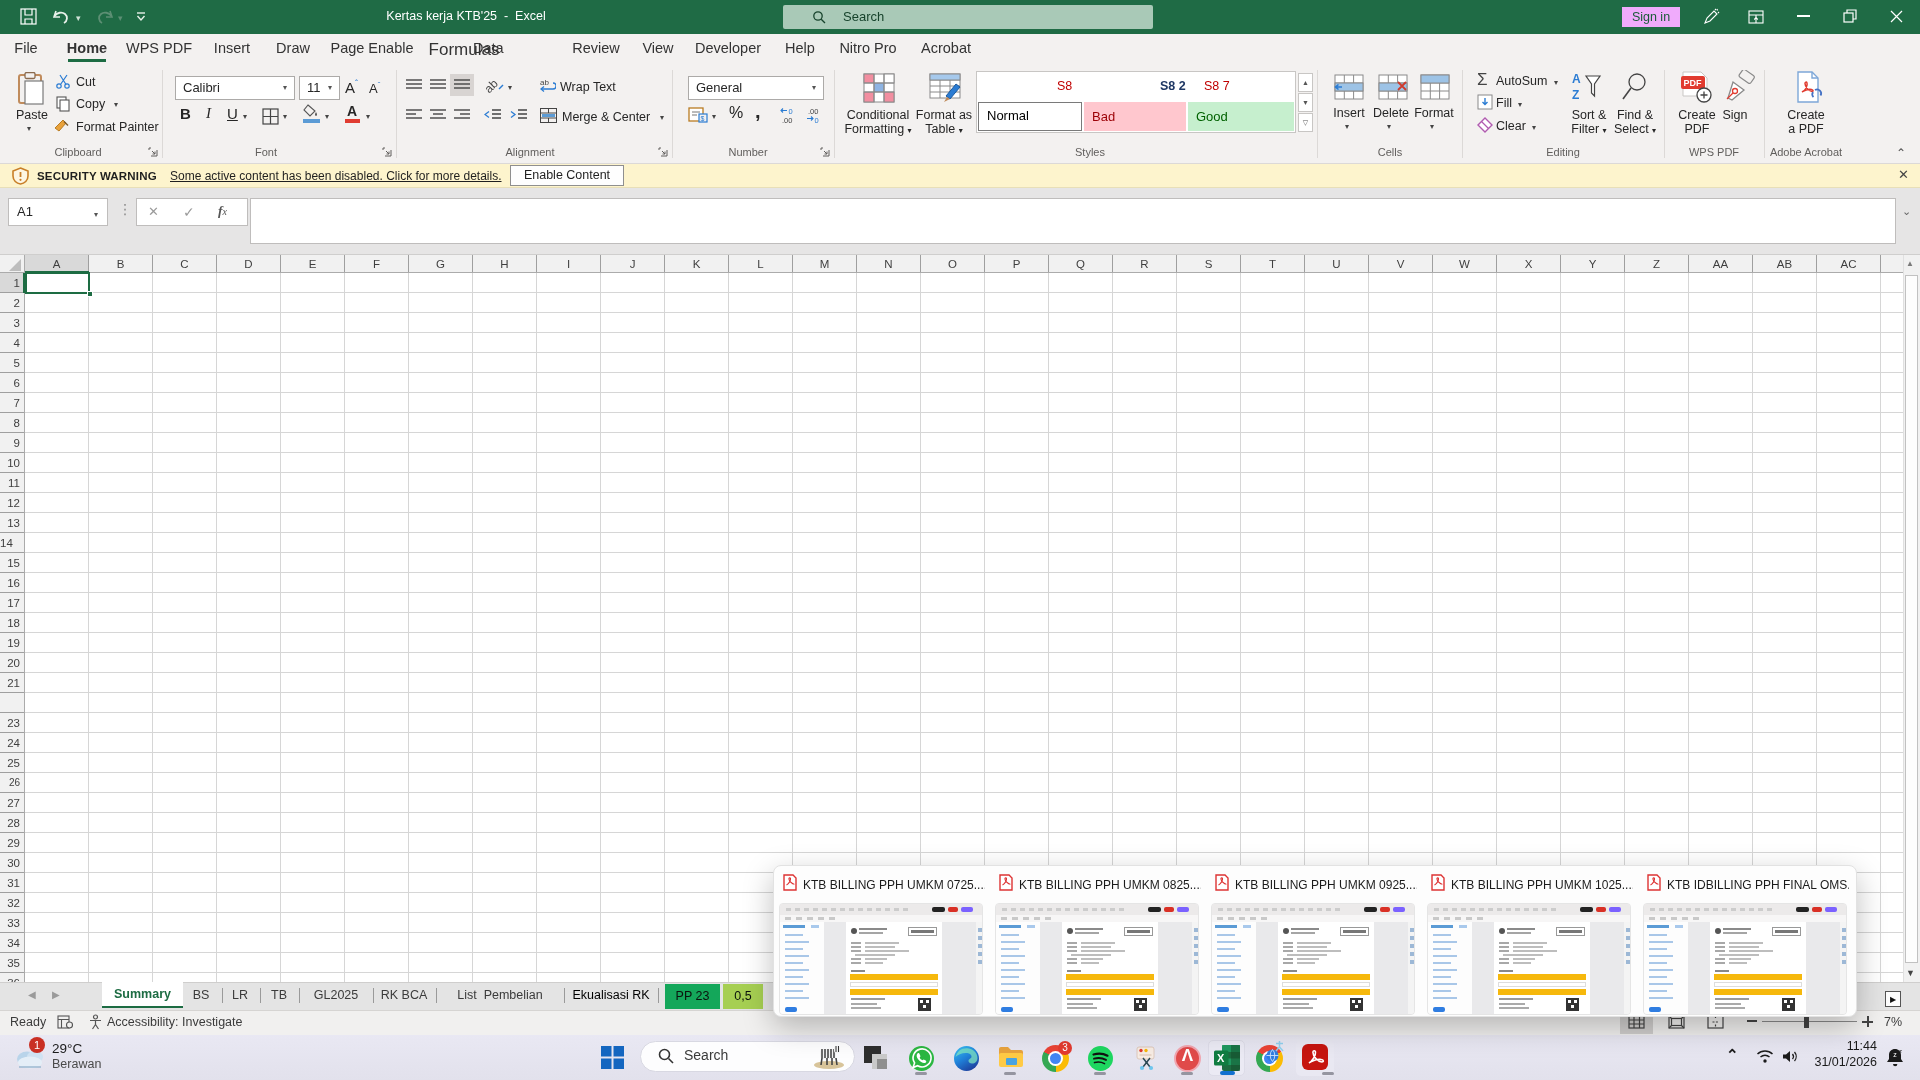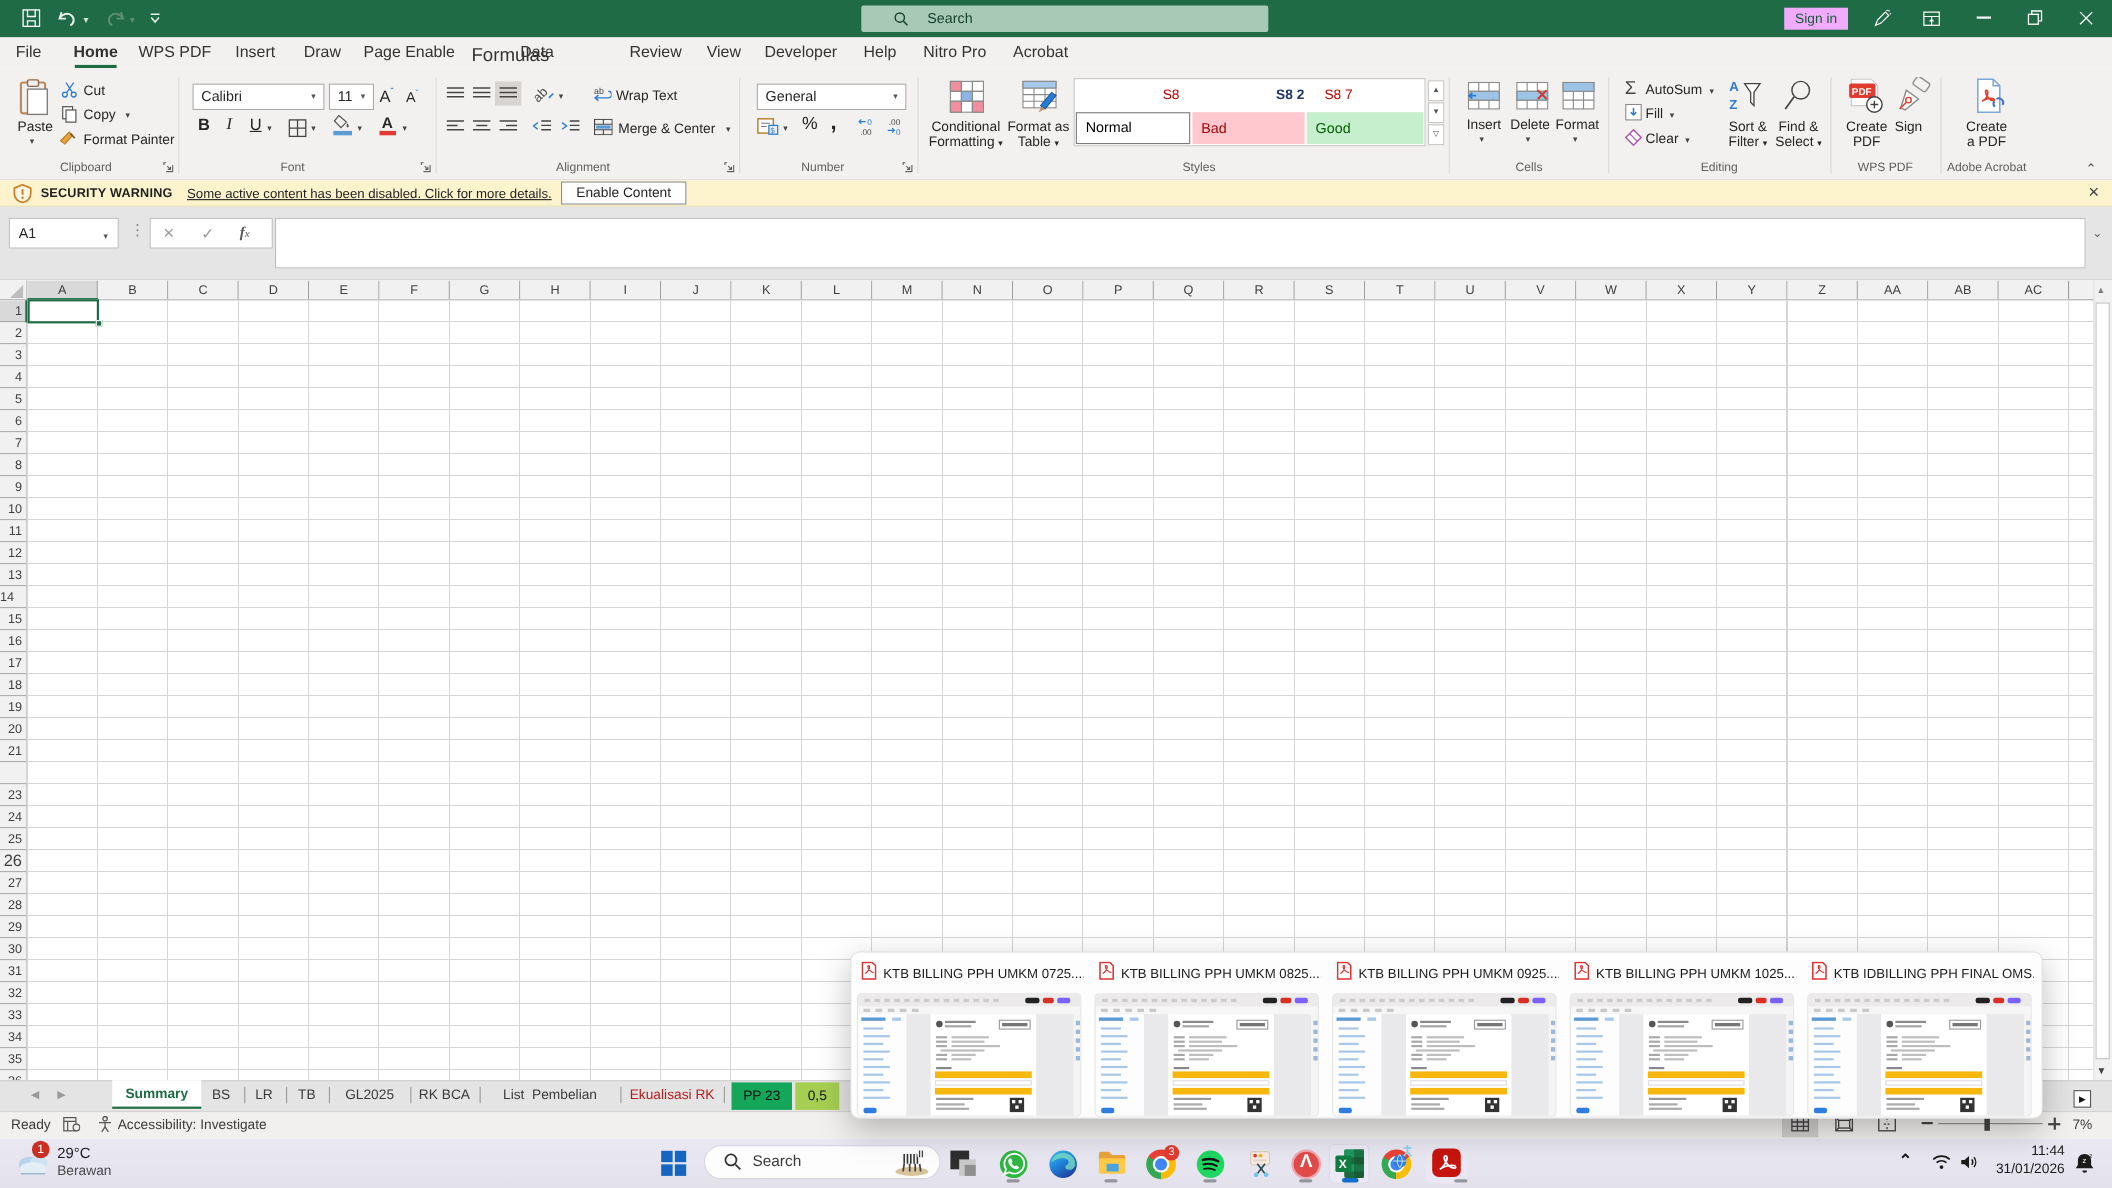--- a/index.html
+++ b/index.html
@@ -23,20 +23,21 @@
       <path d="M16 3 L18 9 L12 9" fill="none" stroke="#5d8f74" stroke-width="1.6"></path>
       <path d="M17.5 8 C15 4.5 10 3.5 7 6 C4 8.5 4.5 13 8 15" fill="none" stroke="#5d8f74" stroke-width="1.8"></path>
     </svg>
 <div class="ab" style="left:118px;top:13px;width:8px;height:8px;color:#5d8f74;font-size:9px">▾</div>
 <svg class="ab" style="left:135px;top:11px" width="12" height="12" viewBox="0 0 12 12">
       <g stroke="#e8f1ea" stroke-width="1.4" fill="none">
         <path d="M2 2h8"></path>
         <path d="M2.5 5l3.5 4 3.5-4"></path>
       </g>
     </svg>
+<div class="ab" style="left:0;top:0;width:932px;height:33px;text-align:center;line-height:33px;color:#fff;font-size:12.5px">Kertas kerja KTB'25&nbsp;&nbsp;-&nbsp;&nbsp;Excel</div>
 <div class="ab" style="left:783px;top:5px;width:370px;height:24px;background:#a9c9b7;border-radius:2px"></div>
 <svg class="ab" style="left:812px;top:10px" width="14" height="14" viewBox="0 0 14 14">
       <circle cx="6" cy="6" r="4.2" fill="none" stroke="#17432c" stroke-width="1.3"></circle>
       <path d="M9.2 9.2 L13 13" stroke="#17432c" stroke-width="1.3"></path>
     </svg>
 <div class="ab" style="left:843px;top:9px;color:#17432c;font-size:13px">Search</div>
 <div class="ab" style="left:1622px;top:7px;width:58px;height:20px;background:#f0abfc;color:#1a5c38;font-size:12.5px;text-align:center;line-height:20px">Sign in</div>
 <svg class="ab" style="left:1702px;top:8px" width="18" height="18" viewBox="0 0 18 18">
       <g stroke="#fff" stroke-width="1.1" fill="none">
         <path d="M3 15 L5 10 L12 3 L15 6 L8 13 Z"></path>
@@ -458,21 +459,21 @@
 <div style="position:absolute;left:0;top:300px;width:24px;height:20px;background:#f1f1f1;border-bottom:1px solid #9f9f9f;color:#3f3f3f;font-size:11.5px;text-align:right;line-height:20px;padding-right:4px">16</div>
 <div style="position:absolute;left:0;top:320px;width:24px;height:20px;background:#f1f1f1;border-bottom:1px solid #9f9f9f;color:#3f3f3f;font-size:11.5px;text-align:right;line-height:20px;padding-right:4px">17</div>
 <div style="position:absolute;left:0;top:340px;width:24px;height:20px;background:#f1f1f1;border-bottom:1px solid #9f9f9f;color:#3f3f3f;font-size:11.5px;text-align:right;line-height:20px;padding-right:4px">18</div>
 <div style="position:absolute;left:0;top:360px;width:24px;height:20px;background:#f1f1f1;border-bottom:1px solid #9f9f9f;color:#3f3f3f;font-size:11.5px;text-align:right;line-height:20px;padding-right:4px">19</div>
 <div style="position:absolute;left:0;top:380px;width:24px;height:20px;background:#f1f1f1;border-bottom:1px solid #9f9f9f;color:#3f3f3f;font-size:11.5px;text-align:right;line-height:20px;padding-right:4px">20</div>
 <div style="position:absolute;left:0;top:400px;width:24px;height:20px;background:#f1f1f1;border-bottom:1px solid #9f9f9f;color:#3f3f3f;font-size:11.5px;text-align:right;line-height:20px;padding-right:4px">21</div>
 <div style="position:absolute;left:0;top:420px;width:44px;height:20px;background:#f1f1f1;border-bottom:1px solid #9f9f9f;color:#3f3f3f;font-size:11.5px;text-align:right;line-height:20px;padding-right:4px">22</div>
 <div style="position:absolute;left:0;top:440px;width:24px;height:20px;background:#f1f1f1;border-bottom:1px solid #9f9f9f;color:#3f3f3f;font-size:11.5px;text-align:right;line-height:20px;padding-right:4px">23</div>
 <div style="position:absolute;left:0;top:460px;width:24px;height:20px;background:#f1f1f1;border-bottom:1px solid #9f9f9f;color:#3f3f3f;font-size:11.5px;text-align:right;line-height:20px;padding-right:4px">24</div>
 <div style="position:absolute;left:0;top:480px;width:24px;height:20px;background:#f1f1f1;border-bottom:1px solid #9f9f9f;color:#3f3f3f;font-size:11.5px;text-align:right;line-height:20px;padding-right:4px">25</div>
-<div style="position:absolute;left:0;top:500px;width:24px;height:20px;background:#f1f1f1;border-bottom:1px solid #9f9f9f;color:#3f3f3f;font-size:15px;text-align:right;line-height:20px;padding-right:4px">26</div>
+<div style="position:absolute;left:0;top:500px;width:24px;height:20px;background:#f1f1f1;border-bottom:1px solid #9f9f9f;color:#3f3f3f;font-size:10px;text-align:right;line-height:20px;padding-right:4px">26</div>
 <div style="position:absolute;left:0;top:520px;width:24px;height:20px;background:#f1f1f1;border-bottom:1px solid #9f9f9f;color:#3f3f3f;font-size:11.5px;text-align:right;line-height:20px;padding-right:4px">27</div>
 <div style="position:absolute;left:0;top:540px;width:24px;height:20px;background:#f1f1f1;border-bottom:1px solid #9f9f9f;color:#3f3f3f;font-size:11.5px;text-align:right;line-height:20px;padding-right:4px">28</div>
 <div style="position:absolute;left:0;top:560px;width:24px;height:20px;background:#f1f1f1;border-bottom:1px solid #9f9f9f;color:#3f3f3f;font-size:11.5px;text-align:right;line-height:20px;padding-right:4px">29</div>
 <div style="position:absolute;left:0;top:580px;width:24px;height:20px;background:#f1f1f1;border-bottom:1px solid #9f9f9f;color:#3f3f3f;font-size:11.5px;text-align:right;line-height:20px;padding-right:4px">30</div>
 <div style="position:absolute;left:0;top:600px;width:24px;height:20px;background:#f1f1f1;border-bottom:1px solid #9f9f9f;color:#3f3f3f;font-size:11.5px;text-align:right;line-height:20px;padding-right:4px">31</div>
 <div style="position:absolute;left:0;top:620px;width:24px;height:20px;background:#f1f1f1;border-bottom:1px solid #9f9f9f;color:#3f3f3f;font-size:11.5px;text-align:right;line-height:20px;padding-right:4px">32</div>
 <div style="position:absolute;left:0;top:640px;width:24px;height:20px;background:#f1f1f1;border-bottom:1px solid #9f9f9f;color:#3f3f3f;font-size:11.5px;text-align:right;line-height:20px;padding-right:4px">33</div>
 <div style="position:absolute;left:0;top:660px;width:24px;height:20px;background:#f1f1f1;border-bottom:1px solid #9f9f9f;color:#3f3f3f;font-size:11.5px;text-align:right;line-height:20px;padding-right:4px">34</div>
 <div style="position:absolute;left:0;top:680px;width:24px;height:20px;background:#f1f1f1;border-bottom:1px solid #9f9f9f;color:#3f3f3f;font-size:11.5px;text-align:right;line-height:20px;padding-right:4px">35</div>
 <div style="position:absolute;left:0;top:700px;width:24px;height:20px;background:#f1f1f1;border-bottom:1px solid #9f9f9f;color:#3f3f3f;font-size:11.5px;text-align:right;line-height:20px;padding-right:4px">36</div>
@@ -489,21 +490,21 @@
 <div class="ab" style="left:0;top:982px;width:1920px;height:28px;background:#e4e4e4;border-top:1px solid #cfcecd"></div>
 <div class="ab" style="left:28px;top:989px;color:#9a9a9a;font-size:10px">◀</div>
 <div class="ab" style="left:52px;top:989px;color:#9a9a9a;font-size:10px">▶</div>
 <div class="ab" style="left:102px;top:982px;width:81px;height:26px;background:#fff;border-bottom:2px solid #1d6c43;color:#1d6c43;font-weight:bold;font-size:12.5px;text-align:center;line-height:25px">Summary</div>
 <div class="ab" style="left:141px;top:988px;width:120px;text-align:center;color:#3b3b3b;font-size:12.5px">BS</div>
 <div class="ab" style="left:180px;top:988px;width:120px;text-align:center;color:#3b3b3b;font-size:12.5px">LR</div>
 <div class="ab" style="left:219px;top:988px;width:120px;text-align:center;color:#3b3b3b;font-size:12.5px">TB</div>
 <div class="ab" style="left:276px;top:988px;width:120px;text-align:center;color:#3b3b3b;font-size:12.5px">GL2025</div>
 <div class="ab" style="left:344px;top:988px;width:120px;text-align:center;color:#3b3b3b;font-size:12.5px">RK BCA</div>
 <div class="ab" style="left:440px;top:988px;width:120px;text-align:center;color:#3b3b3b;font-size:12.5px">List&nbsp; Pembelian</div>
-<div class="ab" style="left:551px;top:988px;width:120px;text-align:center;color:#b91c1c;font-size:12.5px">Ekualisasi RK</div>
+<div class="ab" style="left:551px;top:988px;width:120px;text-align:center;color:#000000;font-size:12.5px">Ekualisasi RK</div>
 <div class="ab" style="left:222px;top:988px;width:1px;height:15px;background:#9a9a9a"></div>
 <div class="ab" style="left:260px;top:988px;width:1px;height:15px;background:#9a9a9a"></div>
 <div class="ab" style="left:299px;top:988px;width:1px;height:15px;background:#9a9a9a"></div>
 <div class="ab" style="left:373px;top:988px;width:1px;height:15px;background:#9a9a9a"></div>
 <div class="ab" style="left:436px;top:988px;width:1px;height:15px;background:#9a9a9a"></div>
 <div class="ab" style="left:564px;top:988px;width:1px;height:15px;background:#9a9a9a"></div>
 <div class="ab" style="left:658px;top:988px;width:1px;height:15px;background:#9a9a9a"></div>
 <div class="ab" style="left:665px;top:984px;width:55px;height:25px;background:#14a75a;color:#0b130d;font-size:12.5px;text-align:center;line-height:24px">PP 23</div>
 <div class="ab" style="left:723px;top:984px;width:40px;height:25px;background:#a6cf52;color:#0b130d;font-size:12.5px;text-align:center;line-height:24px">0,5</div>
 <div class="ab" style="left:1885px;top:991px;width:16px;height:16px;background:#fdfdfd;border:1px solid #555;color:#111;font-size:8px;text-align:center;line-height:15px">▶</div>

